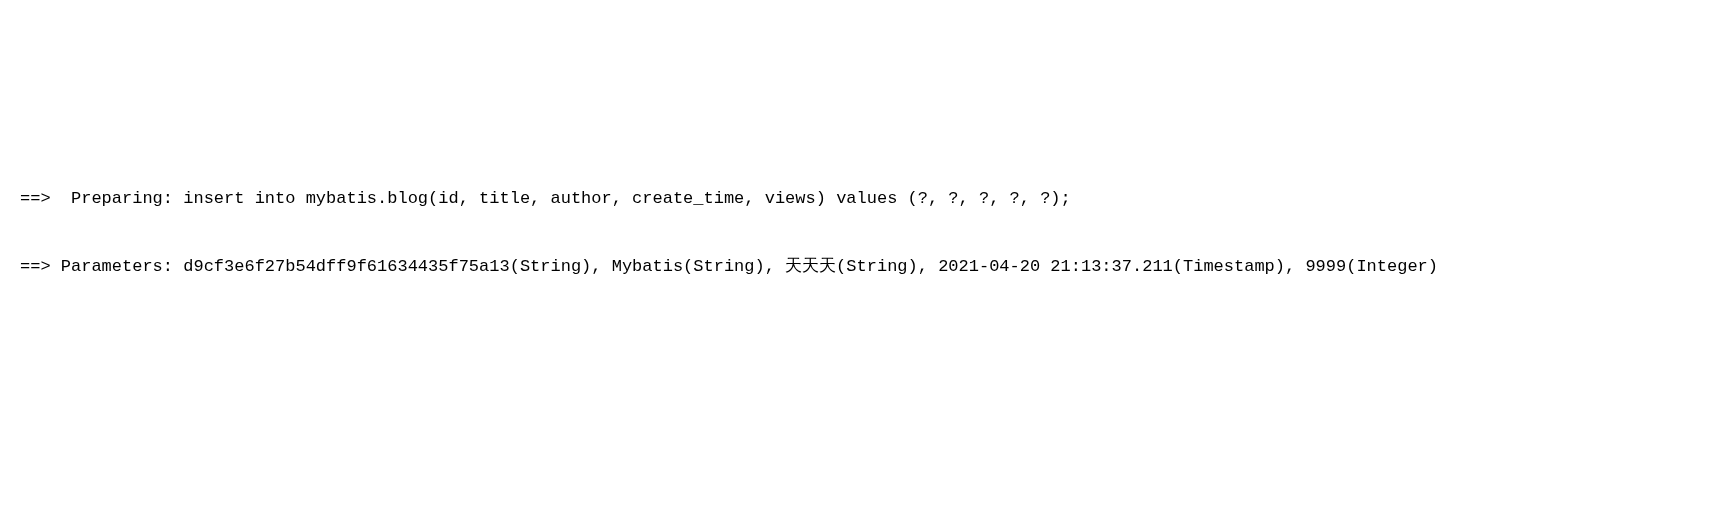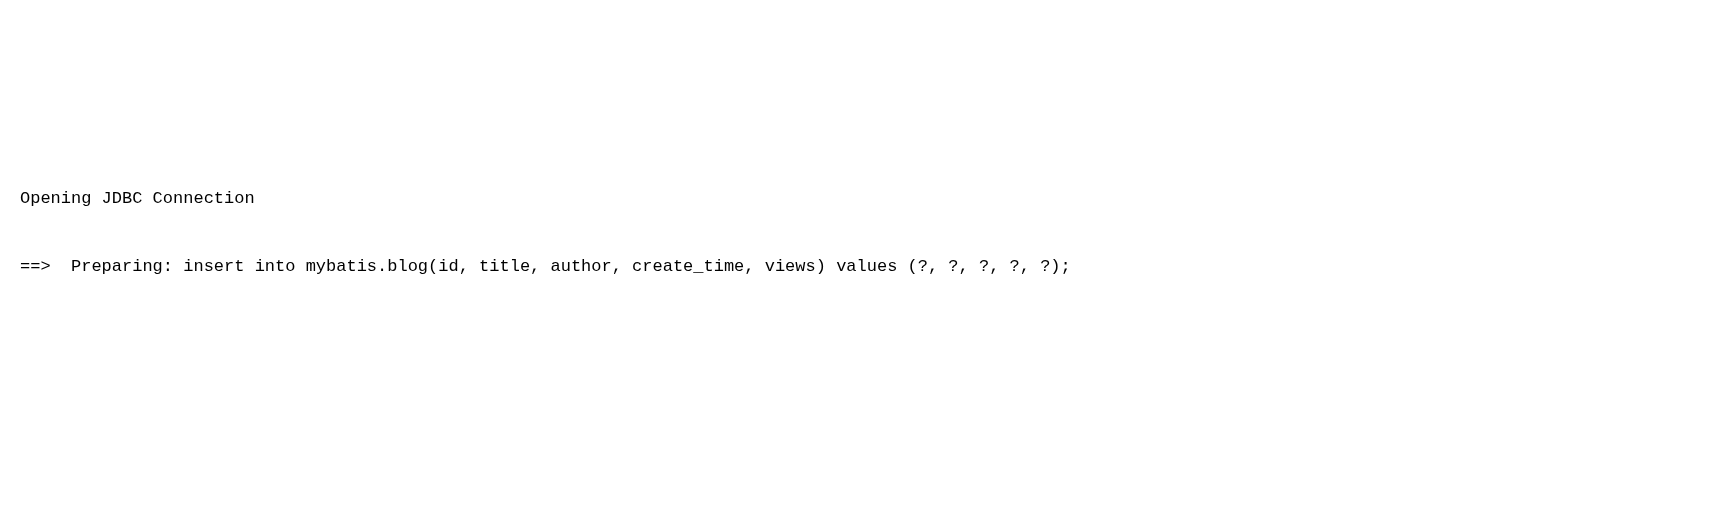--- a/index.html
+++ b/index.html
@@ -17,22 +17,22 @@
     .log-line {
       display: block;
     }
   </style>
 </head>
 <body>
 
 
 
 <div>
-<span class="log-line">Opening JDBC Connection</span>
 <span class="log-line">==&gt;  Preparing: insert into mybatis.blog(id, title, author, create_time, views) values (?, ?, ?, ?, ?);</span>
+<span class="log-line">==&gt; Parameters: d9cf3e6f27b54dff9f61634435f75a13(String), Mybatis(String), 天天天(String), 2021-04-20 21:13:37.211(Timestamp), 9999(Integer)</span>
 
 
 
 
 
 
 
 
 
 

